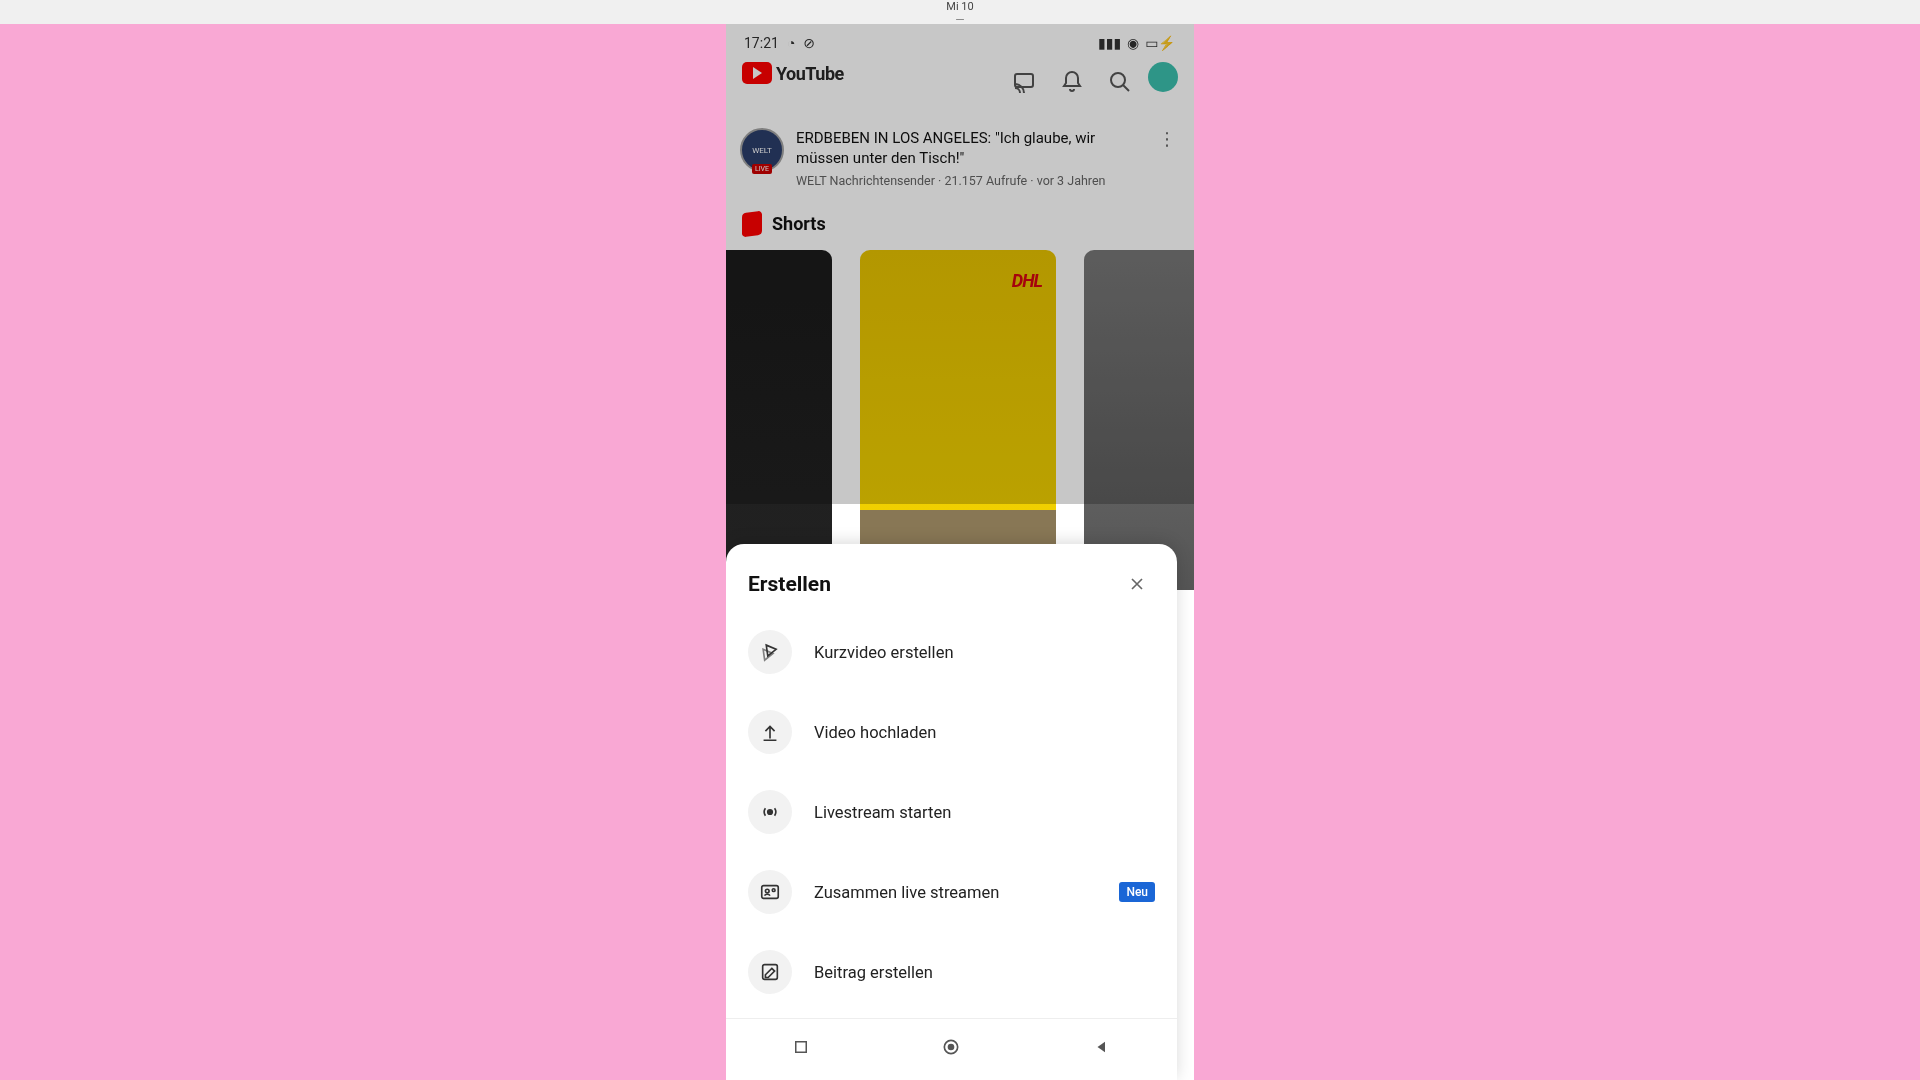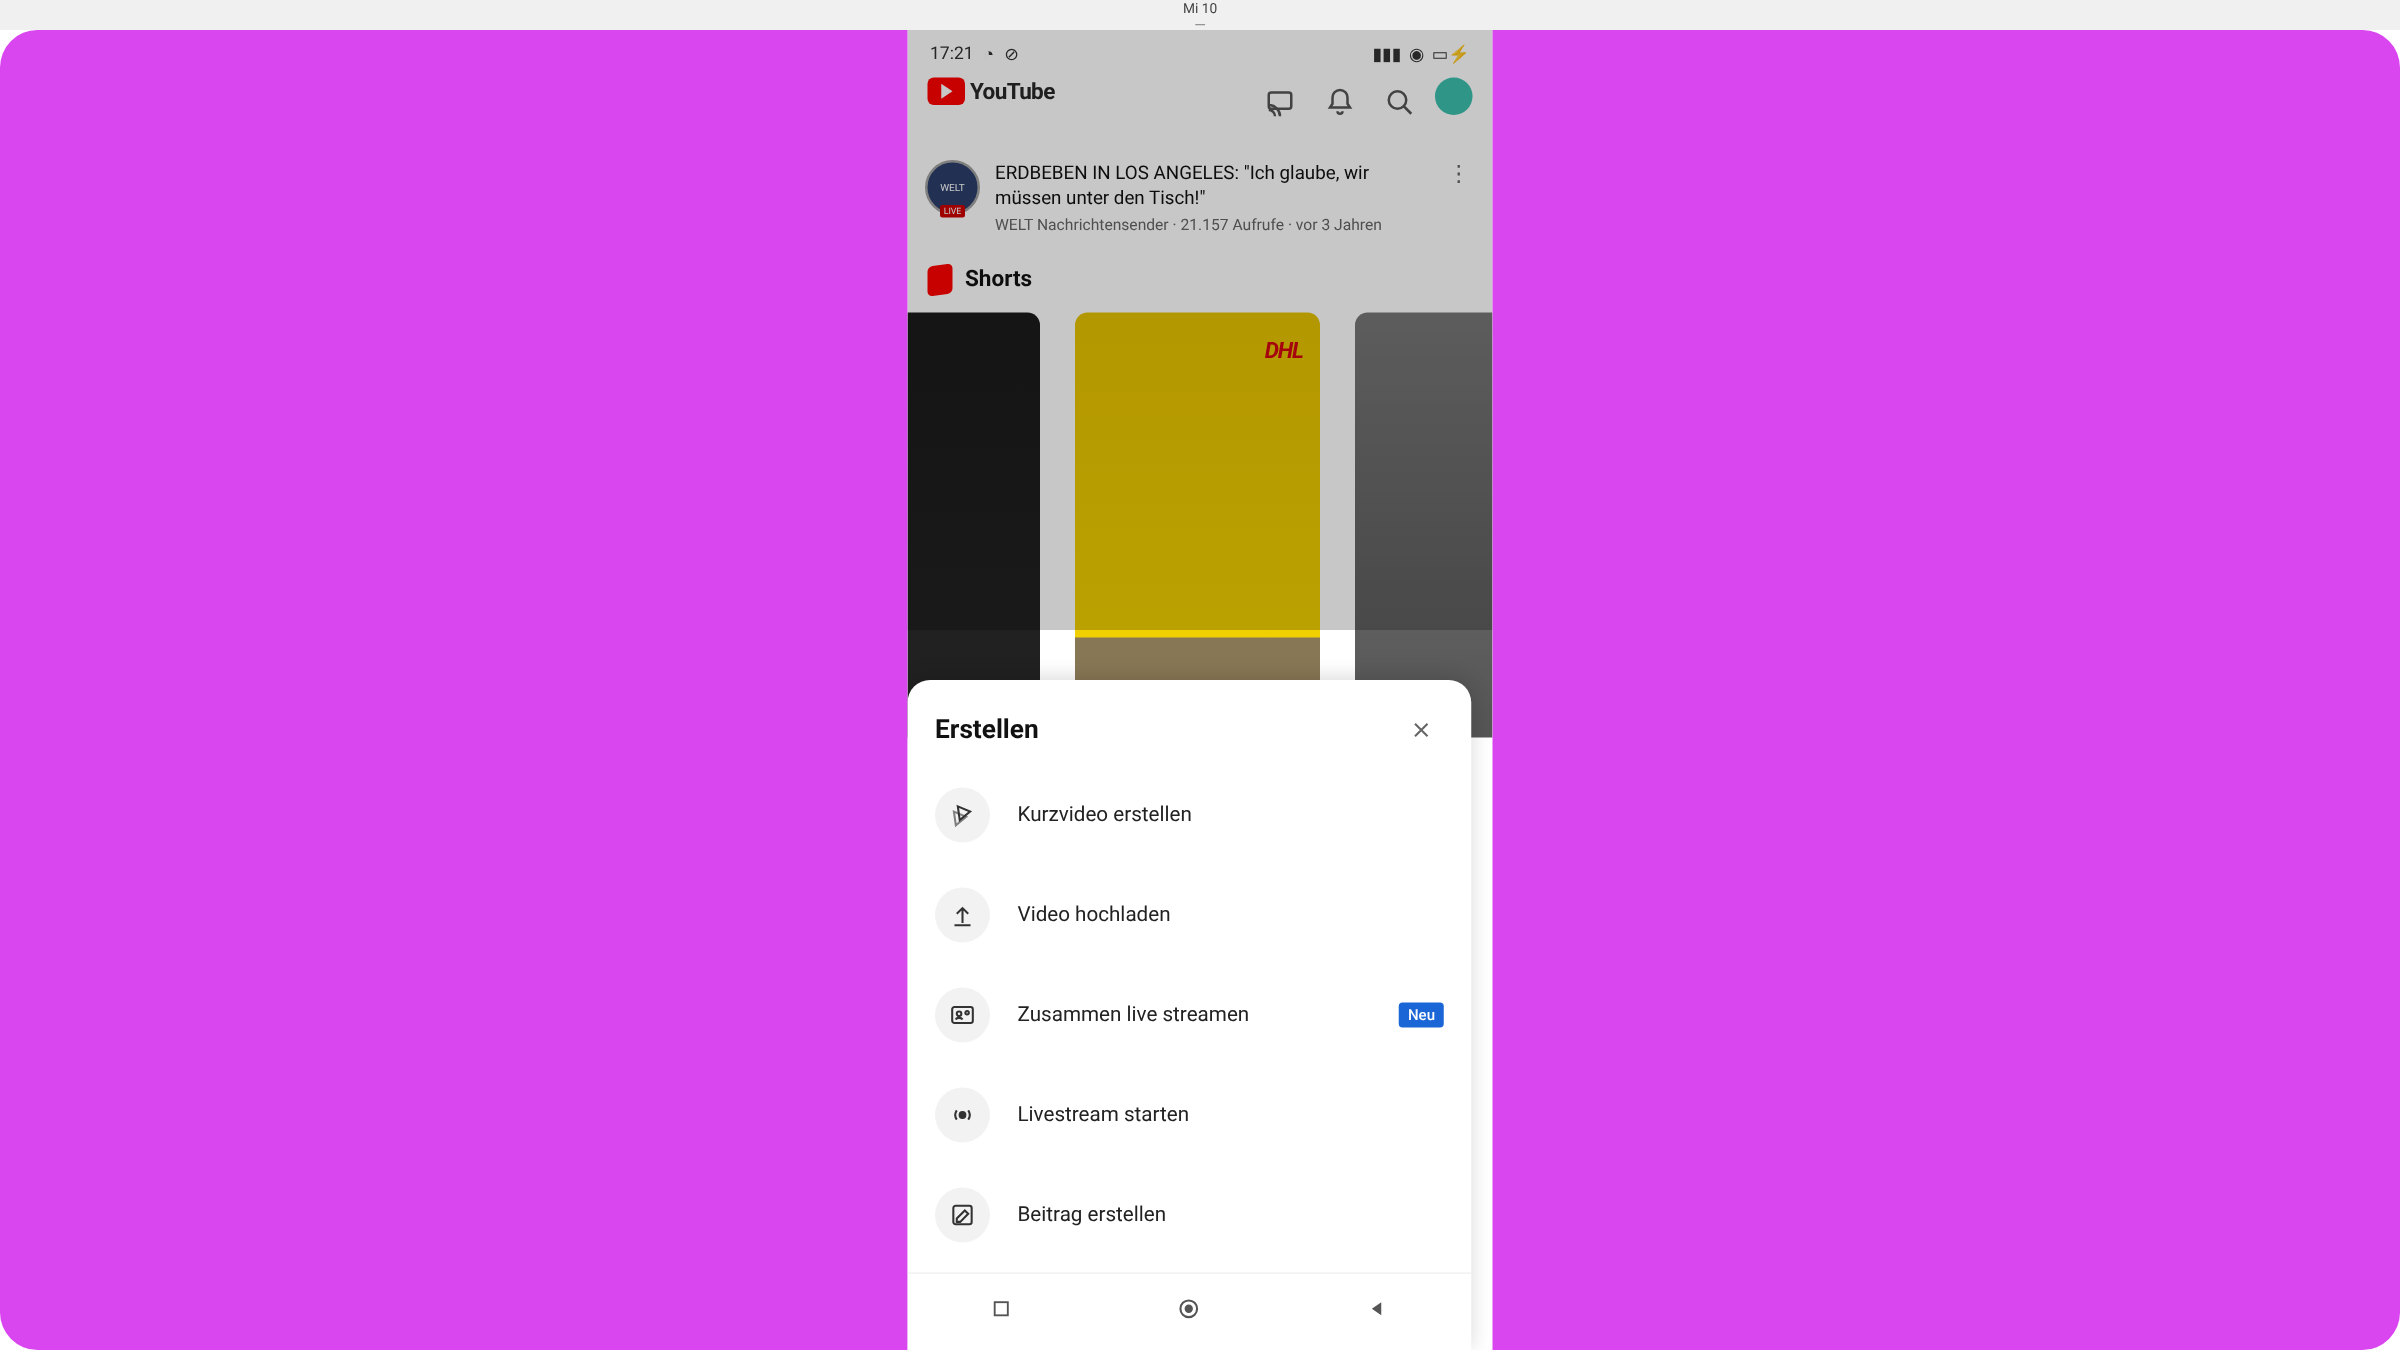--- a/index.html
+++ b/index.html
@@ -2,21 +2,21 @@
 <html><head>
 <meta charset="utf-8">
 <style>
 * { margin: 0; padding: 0; box-sizing: border-box; font-family: Roboto, Arial, sans-serif; }
 body { background: #fff; width: 1920px; height: 1080px; overflow: hidden; }
 .desktop { width: 1920px; height: 1080px; background: #fff; position: relative; }
 .titlebar { position: absolute; top: 0; left: 0; right: 0; height: 24px; background: #f0f0f0; display: flex; align-items: center; padding: 0 8px; font-size: 11px; color: #444; flex-direction: column; }
 .titlebar .spacer { flex: 1; }
 .titlebar .win-btn { width: 40px; text-align: center; color: #888; font-size: 12px; }
 .titlebar .app-icon { width: 12px; height: 12px; background: #4caf50; margin-right: 6px; }
-.stage { position: absolute; top: 24px; left: 0; right: 0; bottom: 0; background: #d946ef; border-radius: 30px; }
+.stage { position: absolute; top: 24px; left: 0; right: 0; bottom: 0; background: #f9a8d4; }
 .phone {
   position: absolute; top: 0; left: 50%; transform: translateX(-50%);
   width: 468px; height: 1056px; background: #fff; overflow: hidden;
 }
 .status-bar { height: 38px; display: flex; align-items: center; justify-content: space-between; padding: 0 18px; font-size: 14px; color: #333; }
 .status-left { display: flex; gap: 8px; align-items: center; }
 .status-right { display: flex; gap: 6px; align-items: center; }
 .yt-header { height: 56px; display: flex; align-items: flex-start; padding: 0 16px; gap: 8px; }
 .yt-logo { display: flex; align-items: center; gap: 4px; }
 .yt-logo .play { width: 30px; height: 22px; background: #f00; border-radius: 5px; position: relative; }
@@ -173,43 +173,43 @@
             <svg width="22" height="22" viewBox="0 0 24 24" fill="none" stroke="currentColor" stroke-width="1.8">
                 <path d="M12 19V6M7 11l5-5 5 5M5 21h14"></path>
               </svg>
           </div>
           <div class="option-label">Video hochladen</div>
         </div>
 
         <div class="option-row">
           <div class="option-icon">
             <svg width="22" height="22" viewBox="0 0 24 24" fill="none" stroke="currentColor" stroke-width="1.8">
+                <circle cx="12" cy="12" r="2.5" fill="currentColor"></circle>
+                <path d="M7 8a7 7 0 0 0 0 8M17 8a7 7 0 0 1 0 8"></path>
+              </svg>
+          </div>
+          <div class="option-label">Livestream starten</div>
+        </div>
+
+        <div class="option-row">
+          <div class="option-icon">
+            <svg width="22" height="22" viewBox="0 0 24 24" fill="none" stroke="currentColor" stroke-width="1.8">
                 <rect x="3" y="5" width="18" height="14" rx="2"></rect>
                 <circle cx="9" cy="11" r="2"></circle>
                 <path d="M6 16c1-2 5-2 6 0"></path>
                 <circle cx="16" cy="10" r="1.5"></circle>
               </svg>
           </div>
           <div class="option-label">Zusammen live streamen</div>
           <div class="badge-new">Neu</div>
         </div>
 
         <div class="option-row">
           <div class="option-icon">
             <svg width="22" height="22" viewBox="0 0 24 24" fill="none" stroke="currentColor" stroke-width="1.8">
-                <circle cx="12" cy="12" r="2.5" fill="currentColor"></circle>
-                <path d="M7 8a7 7 0 0 0 0 8M17 8a7 7 0 0 1 0 8"></path>
-              </svg>
-          </div>
-          <div class="option-label">Livestream starten</div>
-        </div>
-
-        <div class="option-row">
-          <div class="option-icon">
-            <svg width="22" height="22" viewBox="0 0 24 24" fill="none" stroke="currentColor" stroke-width="1.8">
                 <rect x="4" y="4" width="16" height="16" rx="2"></rect>
                 <path d="M14 8l3 3-7 7H7v-3l7-7z"></path>
               </svg>
           </div>
           <div class="option-label">Beitrag erstellen</div>
         </div>
 
         <div class="nav-bar">
           <div class="nav-btn">
             <svg width="18" height="18" viewBox="0 0 24 24" fill="none" stroke="currentColor" stroke-width="2">

